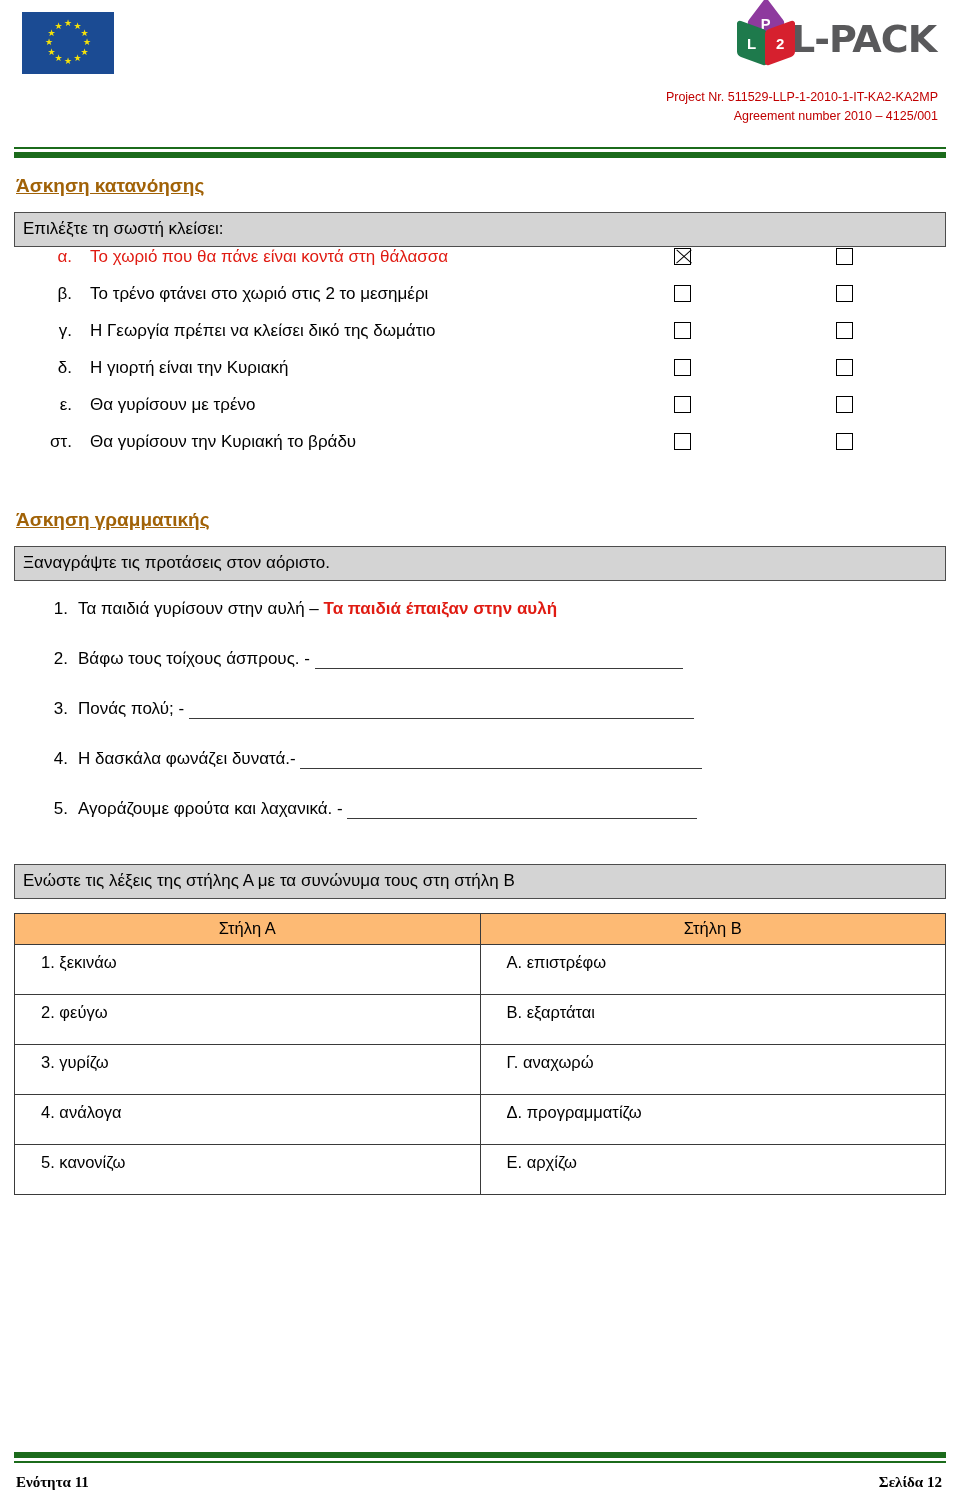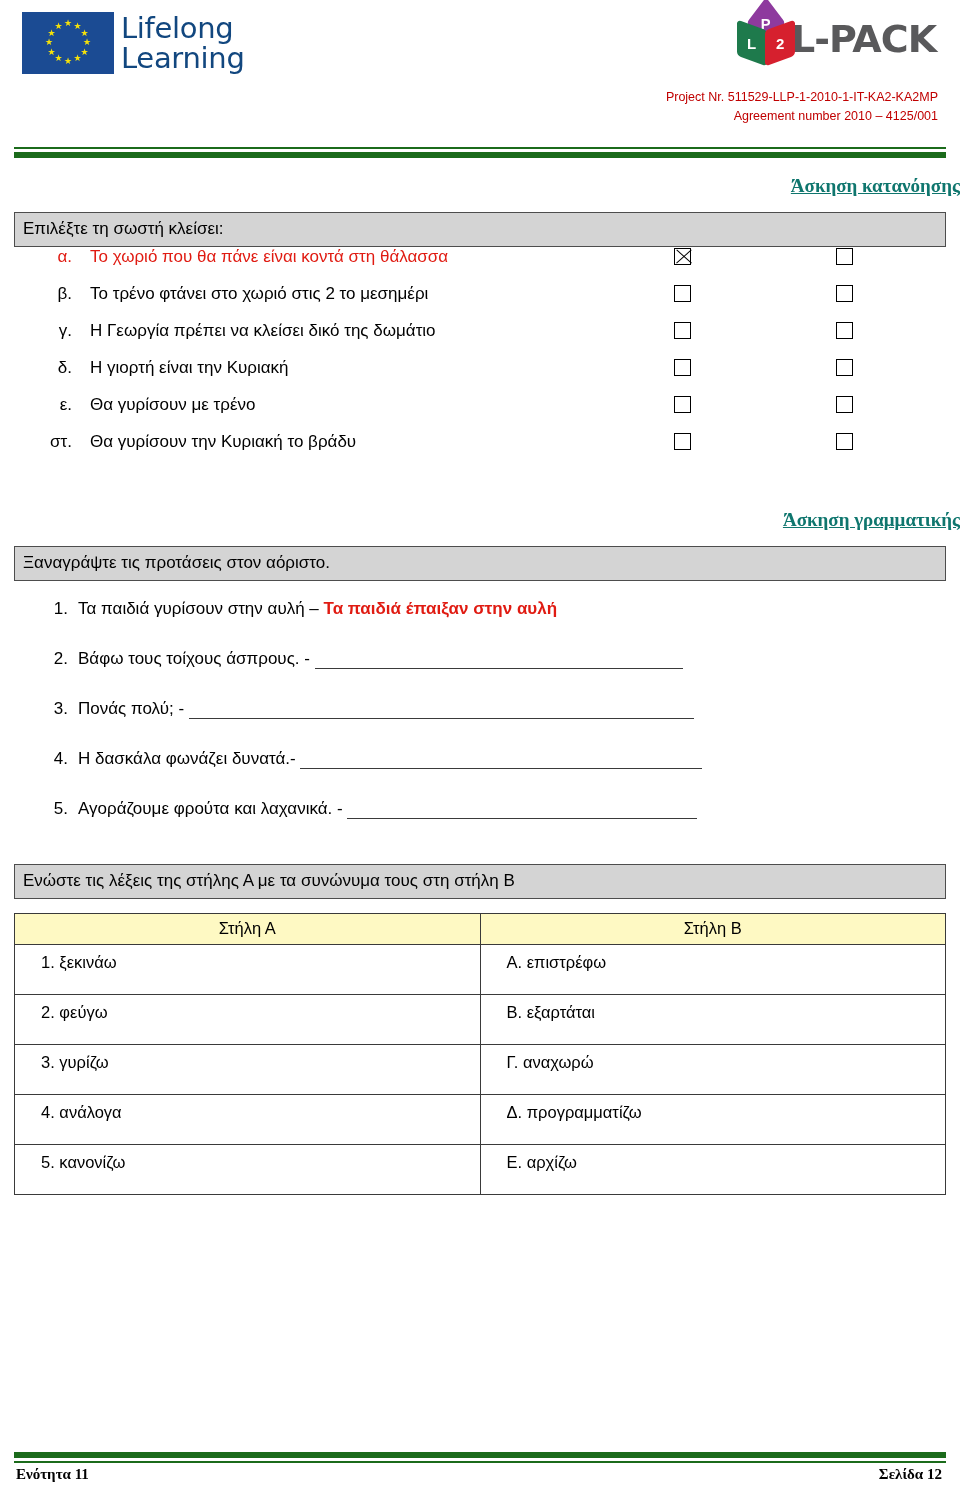--- a/index.html
+++ b/index.html
@@ -132,24 +132,23 @@
   
   .content {
     position: absolute;
     left: 0; top: 175px;
     width: 960px;
   }
   .section-heading {
     margin: 0 0 0 16px;
     font-size: 19px;
     font-weight: bold;
-    color: #0f766e;
+    color: #a16207;
     text-decoration: underline;
-    font-family: Liberation Serif, serif;
-    text-align: right;
+    font-family: Liberation Sans, sans-serif;
   }
   .instruction-bar {
     margin: 15px 14px 0 14px;
     background: #D4D4D4;
     border: 1px solid #4D4D4D;
     padding: 6px 8px 7px 8px;
     font-size: 17px;
     color: #000000;
   }
 
@@ -242,40 +241,40 @@
     width: 932px;
     table-layout: fixed;
   }
   .vocab-table th,
   .vocab-table td {
     border: 1.5px solid #3A3A3A;
     font-size: 16.5px;
     font-weight: normal;
   }
   .vocab-table th {
-    background: #fef9c3;
+    background: #fdba74;
     text-align: center;
     padding: 5px 0 6px 0;
   }
   .vocab-table td {
     padding: 8px 0 22px 26px;
     vertical-align: top;
   }
 
   
   .page-footer {
     position: absolute;
     left: 0;
     bottom: 0;
     width: 960px;
     height: 60px;
   }
   .footer-text {
     position: absolute;
-    top: 22px;
+    top: 30px;
     font-size: 15px;
     font-weight: bold;
     font-family: "Liberation Serif", serif;
   }
   .footer-left  { left: 16px; }
   .footer-right { right: 18px; }
 </style>
 </head>
 <body>
 
@@ -289,24 +288,20 @@
         <div class="eu-star" style="left: 65px; top: 31px;"></div>
         <div class="eu-star" style="left: 62.4545px; top: 40.5px;"></div>
         <div class="eu-star" style="left: 55.5px; top: 47.4545px;"></div>
         <div class="eu-star" style="left: 46px; top: 50px;"></div>
         <div class="eu-star" style="left: 36.5px; top: 47.4545px;"></div>
         <div class="eu-star" style="left: 29.5455px; top: 40.5px;"></div>
         <div class="eu-star" style="left: 27px; top: 31px;"></div>
         <div class="eu-star" style="left: 29.5455px; top: 21.5px;"></div>
         <div class="eu-star" style="left: 36.5px; top: 14.5455px;"></div>
       </div>
-    <div class="ll-text">
-      <div>Lifelong</div>
-      <div>Learning</div>
-    </div>
   </div>
 
   <div class="lpack-logo">
     <div class="cube">
       <div class="cube-face cube-top">
           <span>P</span>
         </div>
       <div class="cube-face cube-left">
           <span>L</span>
         </div>

